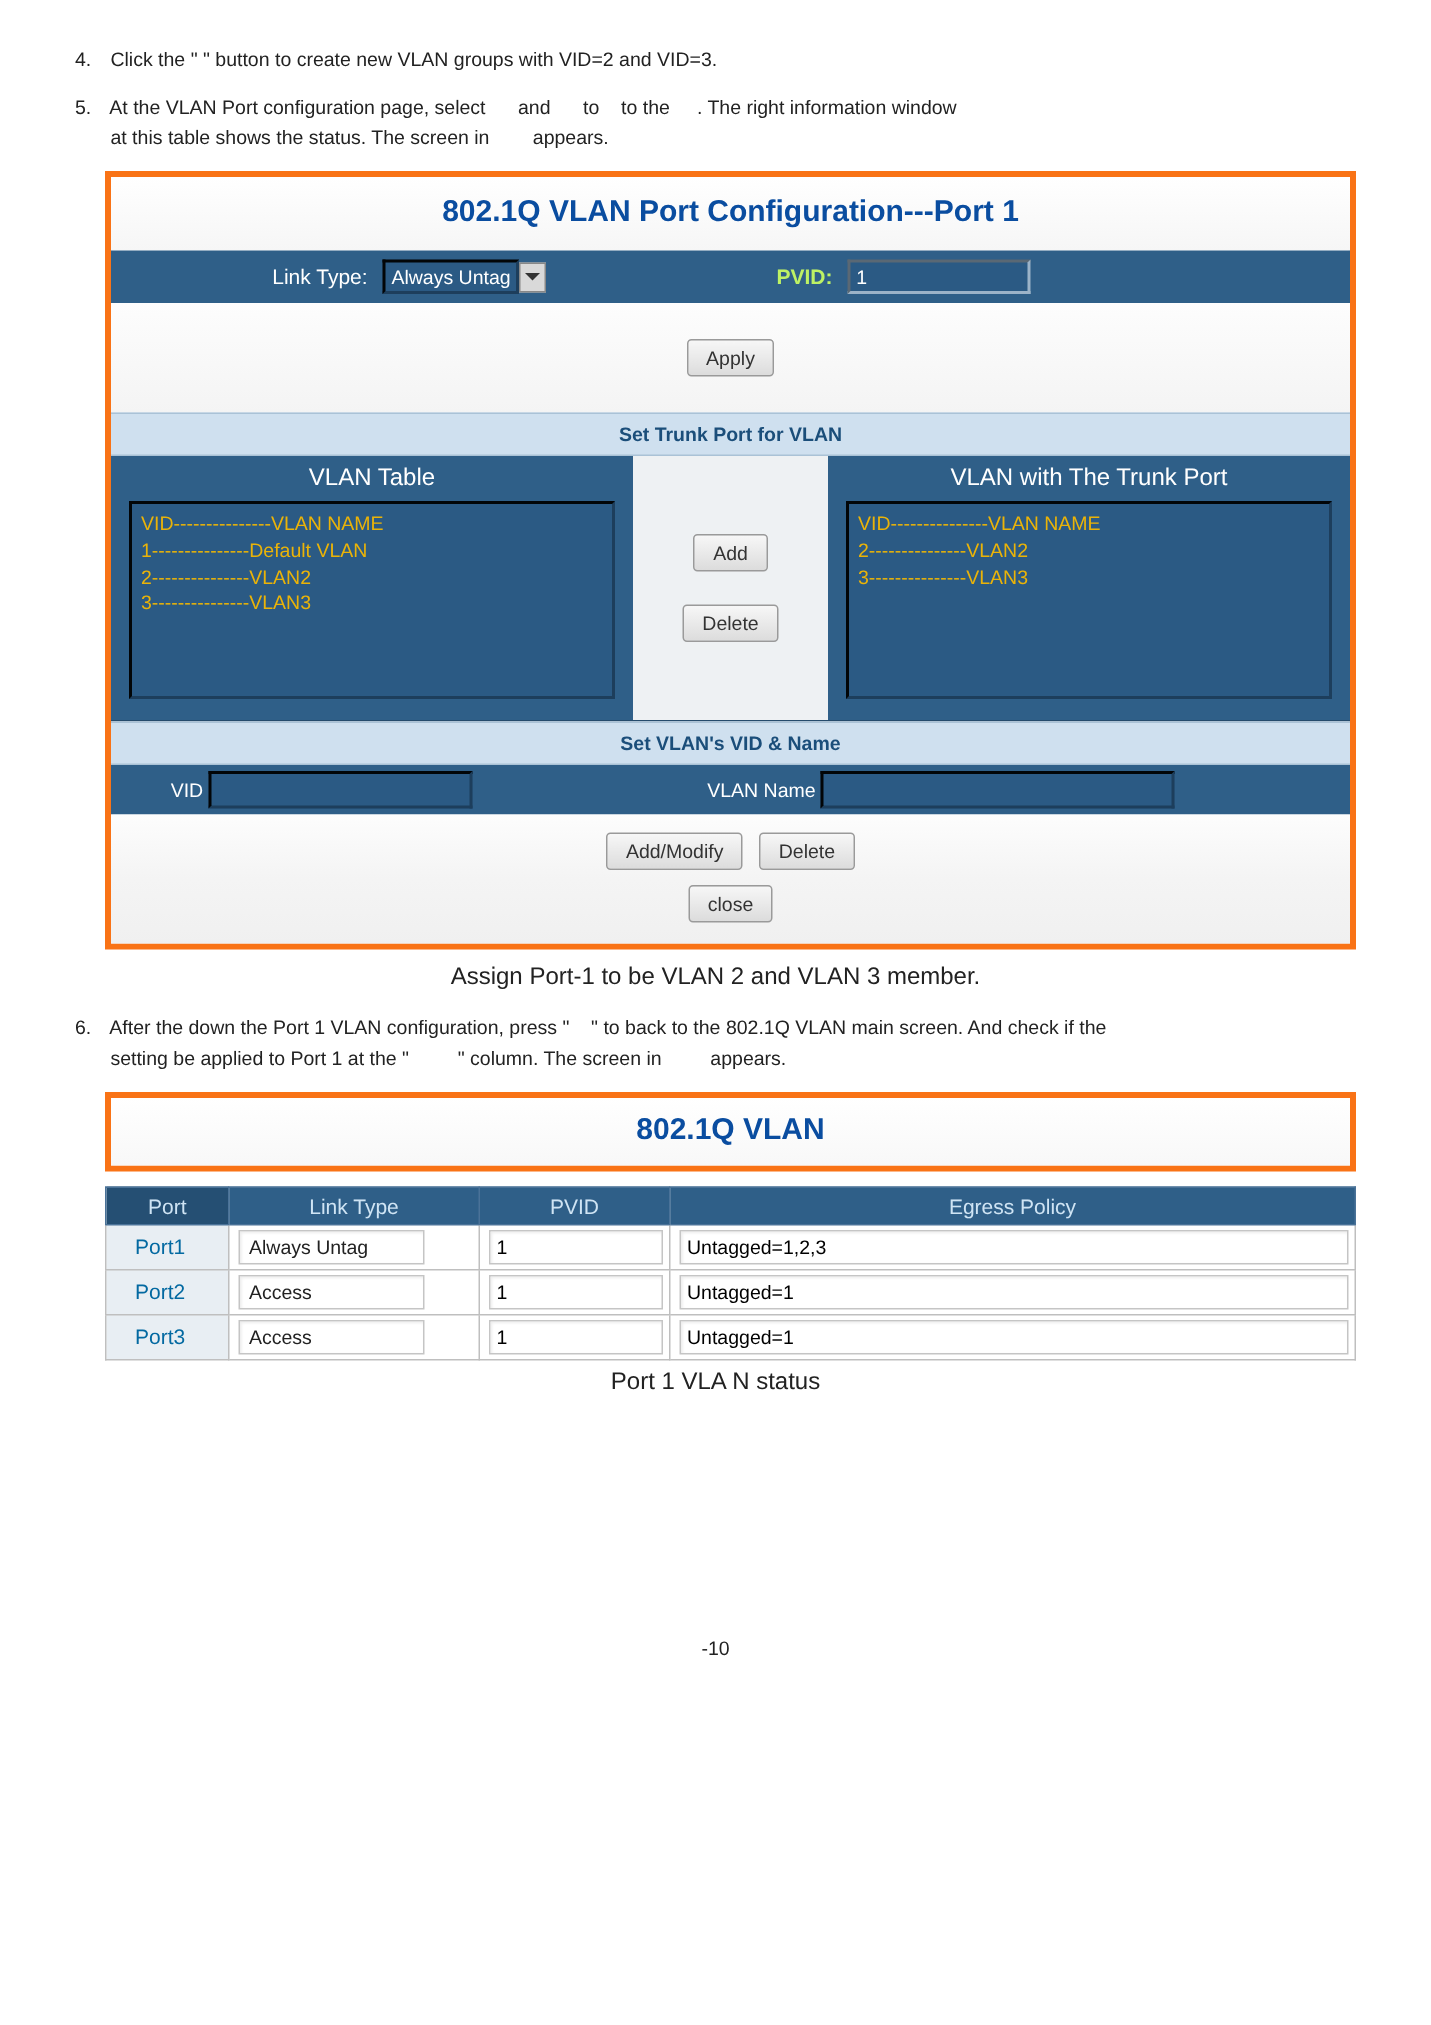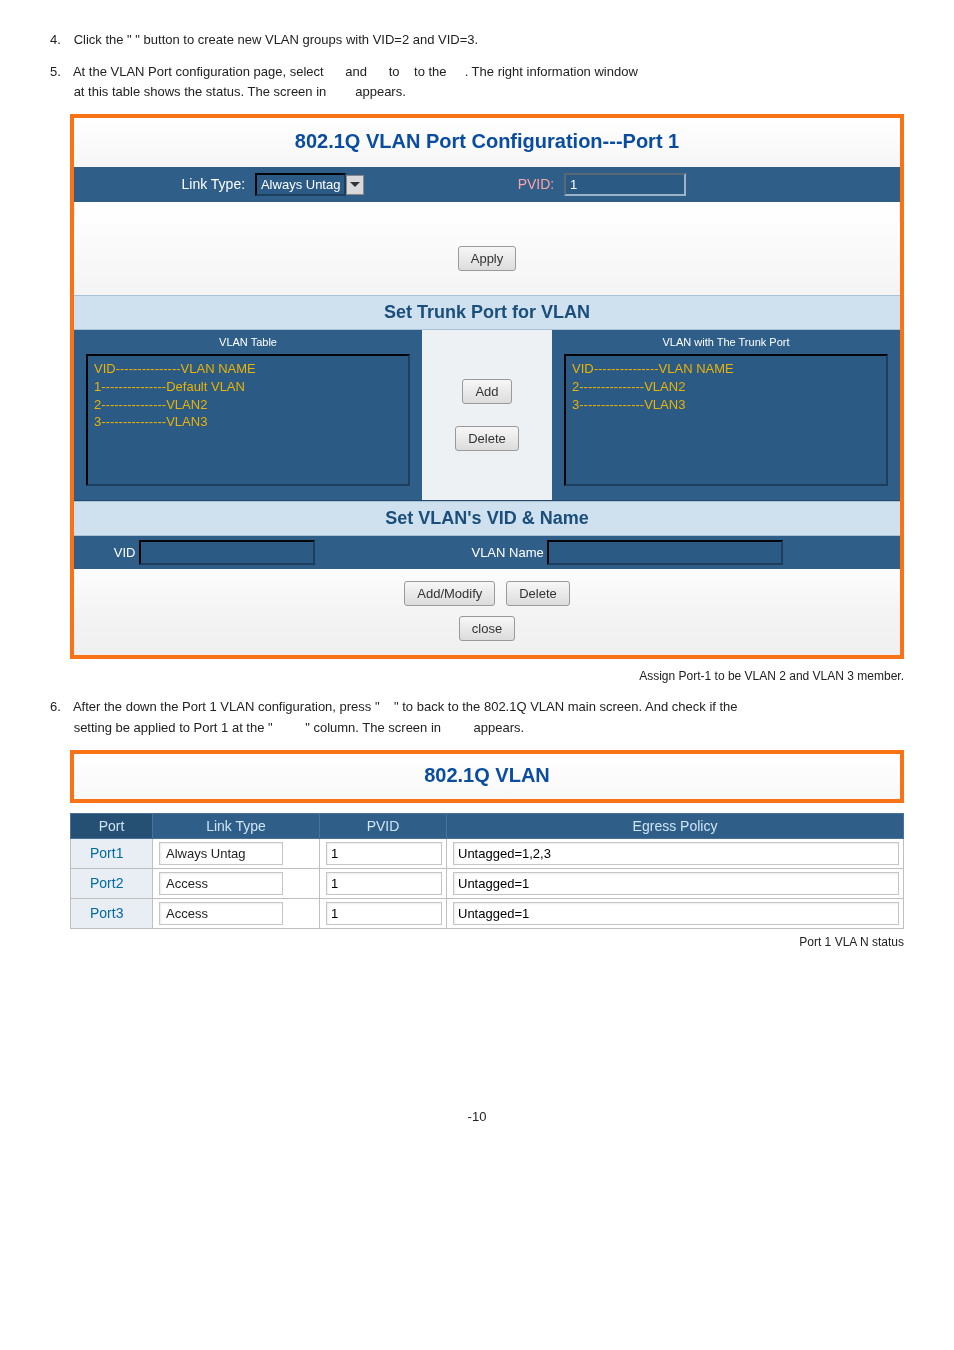--- a/index.html
+++ b/index.html
@@ -32,81 +32,81 @@
   .bar-dark {
     background: #2f5f88;
     color: #fff;
     display: flex;
     align-items: center;
     padding: 6px 30px;
     font-size: 14px;
   }
   .bar-dark .lbl { flex: 0 0 auto; margin-right: 6px; }
   .bar-dark .spacer { flex: 1; }
-  .bar-dark .pvid-lbl { color:#fca5a5; font-weight:normal; margin-right:6px;}
+  .bar-dark .pvid-lbl { color:#bef264; font-weight:bold; margin-right:6px;}
   .sel {
     background: #2b5a84;
     color: #fff;
     border: 2px inset #1d3e5c;
     padding: 2px 4px;
     font-size: 13px;
   }
   .sel-arrow { display:inline-block; width:16px; height:18px; background:#d9d9d9; border:1px solid #888; vertical-align:middle; position:relative; }
   .sel-arrow::after { content:""; position:absolute; left:3px; top:6px; border-left:5px solid transparent; border-right:5px solid transparent; border-top:5px solid #333; }
   .pvid-input {
     width: 110px;
     padding: 2px 4px;
     border: 2px inset #9cb3c8;
     background: #2b5a84;
     color: #fff;
     font-size: 13px;
   }
-  .apply-row { text-align: center; padding: 24px 0; background: linear-gradient(#fdfdfd,#f4f4f4); margin-top: 20px; }
+  .apply-row { text-align: center; padding: 24px 0; background: linear-gradient(#fdfdfd,#f4f4f4); }
   .btn {
     background: linear-gradient(#f7f7f7,#dcdcdc);
     border: 1px solid #9a9a9a;
     border-radius: 3px;
     padding: 4px 12px;
     font-size: 13px;
     color: #333;
     cursor: pointer;
   }
   .section-head {
     background: #cfe0ef;
     color: #1b4e7a;
     font-weight: bold;
     text-align: center;
     padding: 6px 0;
-    font-size: 18px;
+    font-size: 13px;
     border-top: 1px solid #aac2d6;
     border-bottom: 1px solid #aac2d6;
   }
   .trunk-area { display:flex; background: linear-gradient(#2f5f88,#2f5f88); border-bottom:1px solid #254b6c;}
   .listcol { flex: 1; padding: 0; }
-  .listcol .hd { color:#fff; text-align:center; padding:6px 0; font-size:11px; }
+  .listcol .hd { color:#fff; text-align:center; padding:6px 0; font-size:16px; }
   .listbox {
     margin: 0 12px 14px 12px;
     background: #2b5a84;
     border: 2px inset #1d3e5c;
     color: #eab308;
     height: 120px;
     padding: 4px 6px;
     font-size: 13px;
     overflow: auto;
   }
   .listbox div { white-space: pre; line-height: 1.35; }
   .midbtns { flex: 0 0 130px; display:flex; flex-direction:column; align-items:center; justify-content:center; gap:22px; background:#eef1f3; }
   .vid-row { display:flex; background:#2f5f88; color:#fff; align-items:center; padding:4px 0; }
   .vid-row .cell1 { flex:0 0 34%; text-align:center; }
   .vid-row .cell2 { flex:1; text-align:center; }
   .vid-input { width: 160px; border:2px inset #1d3e5c; background:#2b5a84; color:#fff; padding:3px 6px; font-size:13px; }
   .vname-input { width: 220px; border:2px inset #1d3e5c; background:#2b5a84; color:#fff; padding:3px 6px; font-size:13px; }
   .btnrow { text-align:center; padding:12px 0 6px 0; background: linear-gradient(#fdfdfd,#f4f4f4); }
   .btnrow2 { text-align:center; padding:4px 0 14px 0; background: linear-gradient(#f4f4f4,#f0f0f0); }
-  .caption { text-align:right; font-size:12px; margin:6px 0 14px 0; }
+  .caption { text-align:center; font-size:16px; margin:6px 0 14px 0; }
   .tbl { width: calc(100% - 20px); margin-left:20px; border-collapse: collapse; font-size: 14px; }
   .tbl th { background:#2f5f88; color:#cfe4f4; font-weight:normal; padding:4px 8px; border:1px solid #4a7298; text-align:center; }
   .tbl th.port { background:#254f73; }
   .tbl td { border:1px solid #bfbfbf; padding:3px 6px; background:#fff; }
   .tbl td.port { background:#e8eef3; width:56px; color:#0369a1;padding-left:19px; }
   .cell-input { width: calc(100% - 8px); border:1px solid #c5c5c5; padding:3px 4px; font-size:13px; box-shadow: inset 1px 1px 2px rgba(0,0,0,.08);}
   .linktype-box { border:1px solid #c5c5c5; padding:3px 6px; background:#fff; font-size:13px; width:110px; box-shadow: inset 1px 1px 2px rgba(0,0,0,.08);}
   .footer { text-align:center; margin-top: 160px; font-size:13px; }
 </style>
 </head>

